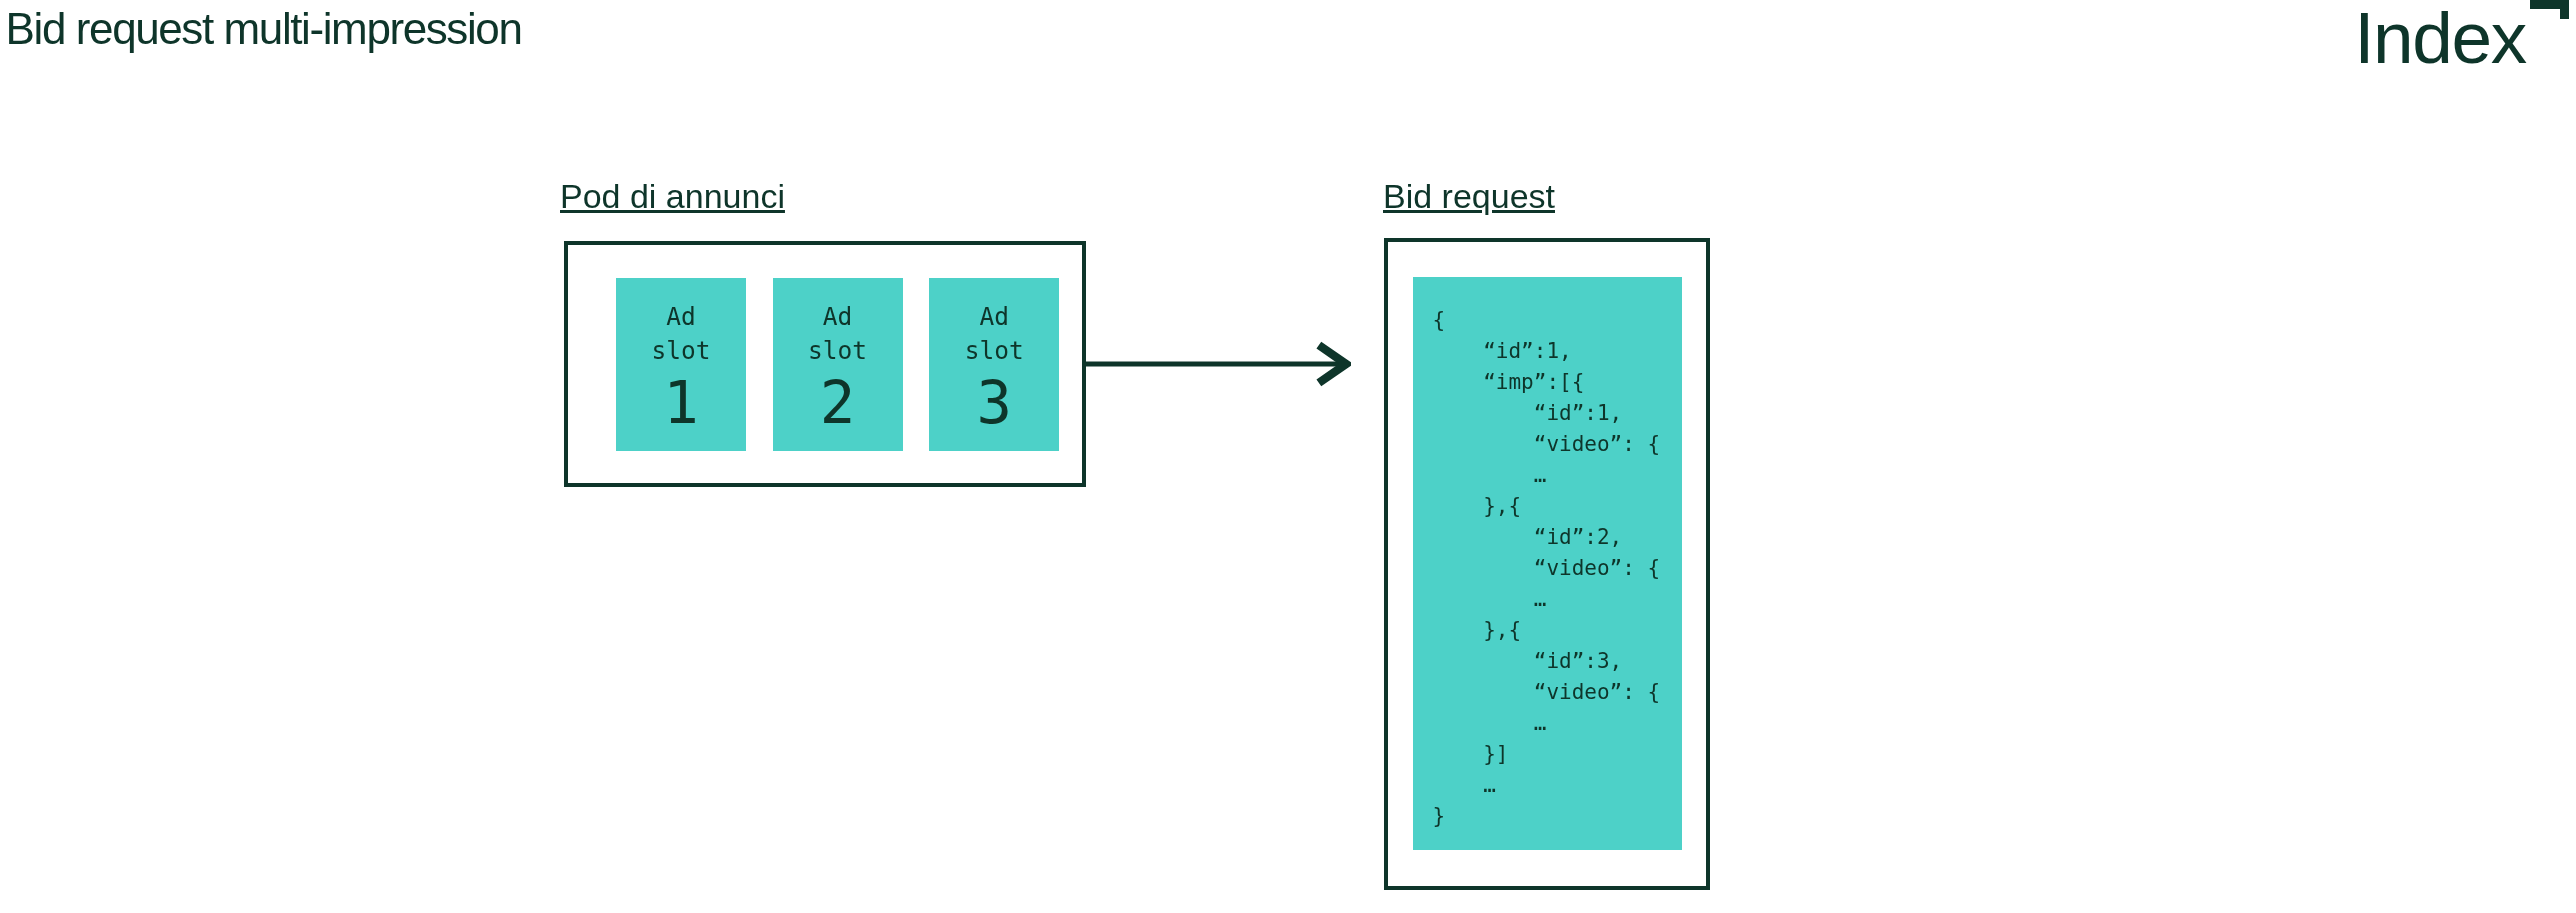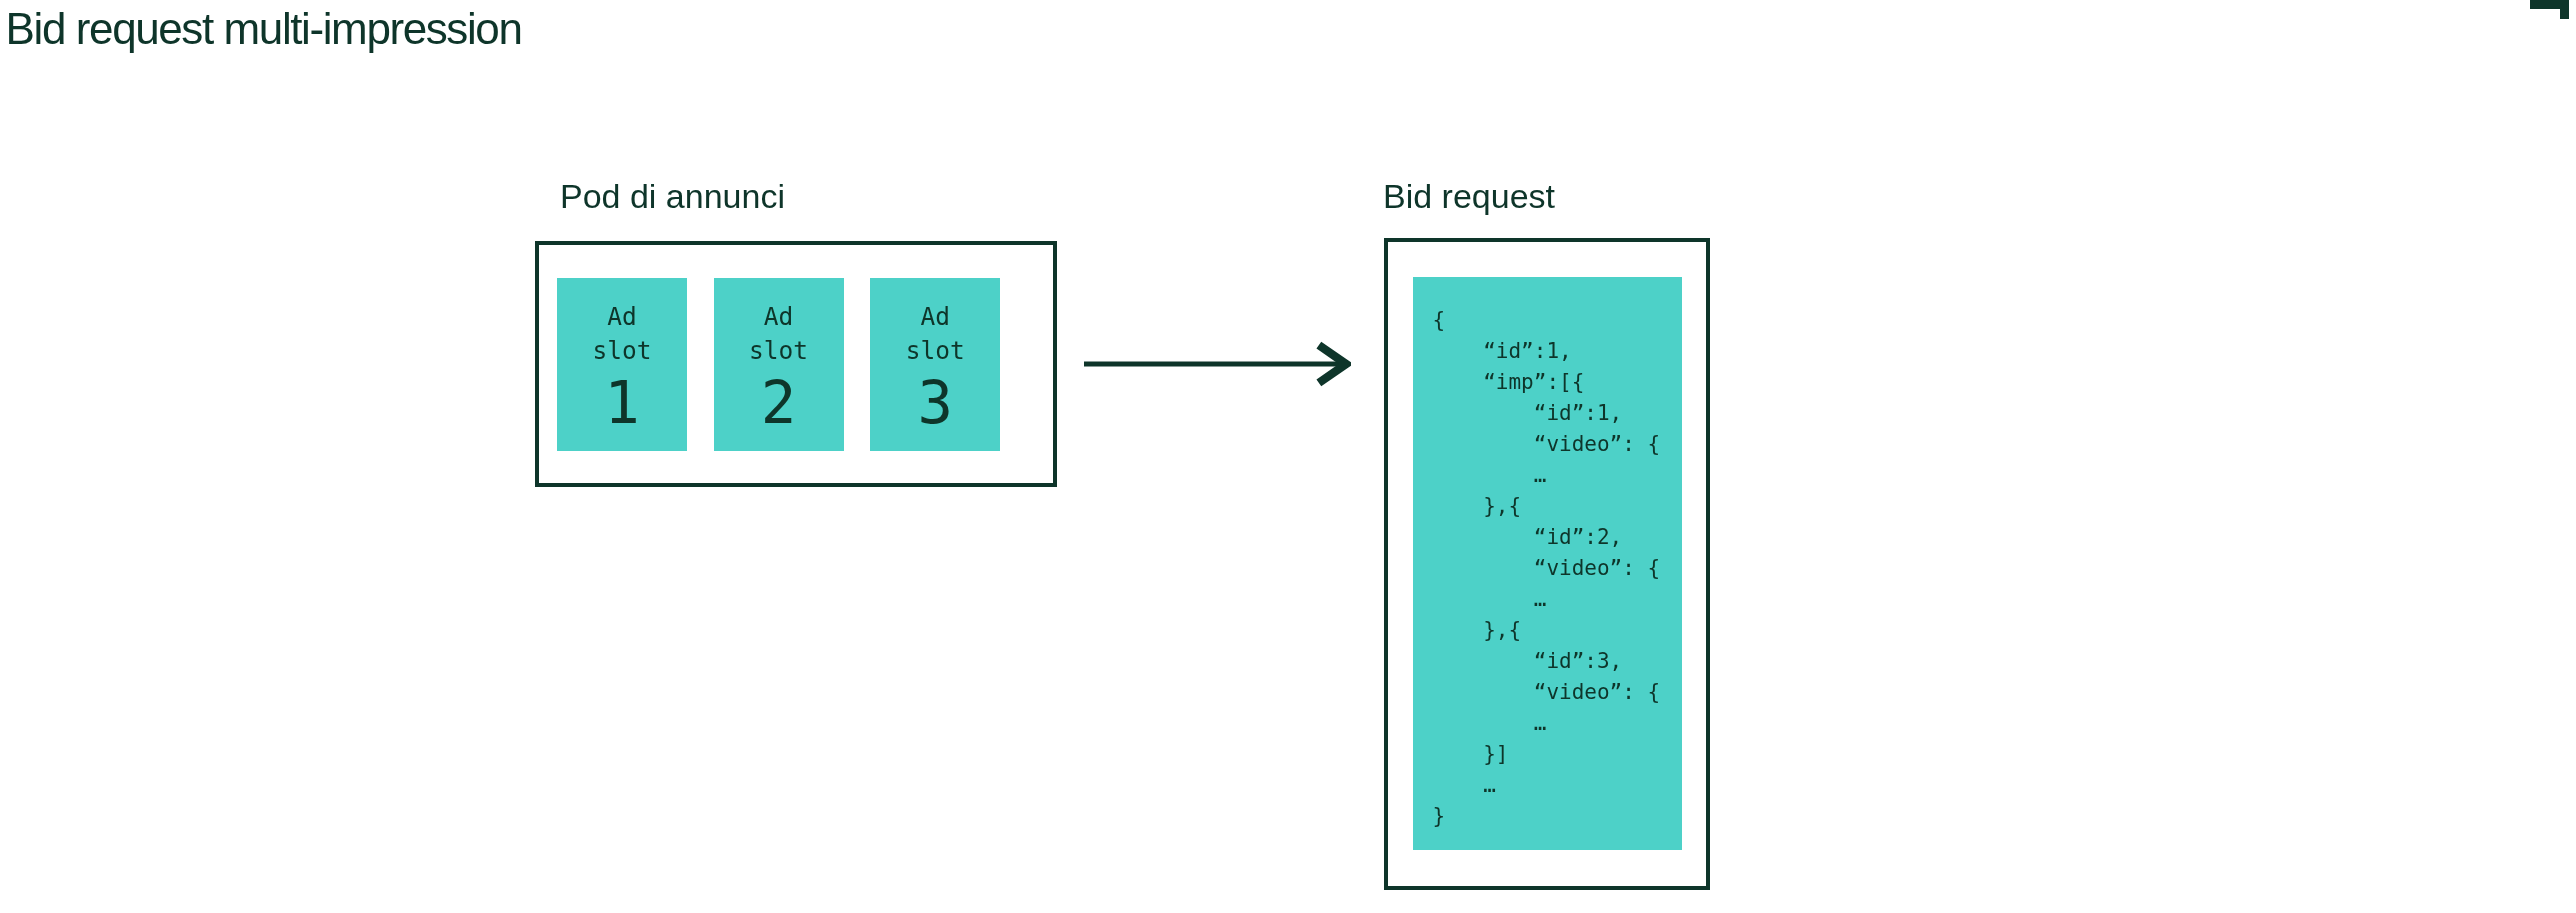--- a/index.html
+++ b/index.html
@@ -32,32 +32,32 @@
     position: absolute; left: 176px; top: 0;
     width: 39px; height: 19px;
     border-top: 9px solid #0e352a;
     border-right: 9px solid #0e352a;
   }
 
   
   .section-label {
     position: absolute;
     font-size: 34px; font-weight: 400; letter-spacing: 0px;
-    color: #0e352a; white-space: nowrap; line-height: 34px;
+    color: #0e352a; white-space: nowrap; line-height: 34px; text-decoration: underline;
   }
   .pod-label { left: 560px; top: 179px; }
   .bid-label { left: 1383px; top: 179px; }
 
   
   .pod-box {
-    position: absolute; left: 535px; top: 241px;
+    position: absolute; left: 564px; top: 241px;
     width: 522px; height: 246px;
     border: 4.9px solid #0e352a; background: #ffffff;
     display: flex; align-items: center;
-    padding-left: 18px; gap: 26.6px;
+    padding-left: 48px; gap: 26.6px;
   }
   .ad-slot {
     width: 130px; height: 173px;
     background: #4dd1c8;
     display: flex; flex-direction: column; align-items: center;
     padding-top: 22.4px;
     text-align: center;
   }
   .ad-slot .slot-line {
     font-family: "DejaVu Sans Mono", monospace;
@@ -95,20 +95,21 @@
   }
 </style>
 </head>
 <body>
 
 <div class="stage">
 
   <div class="page-title">Bid request multi-impression</div>
 
   <div class="logo">
+    <span class="logo-text">Index</span>
     <span class="logo-corner"></span>
   </div>
 
   <div class="section-label pod-label">Pod di annunci</div>
 
   <div class="pod-box">
     <div class="ad-slot">
       <span class="slot-line">Ad</span>
       <span class="slot-line">slot</span>
       <span class="slot-number">1</span>

